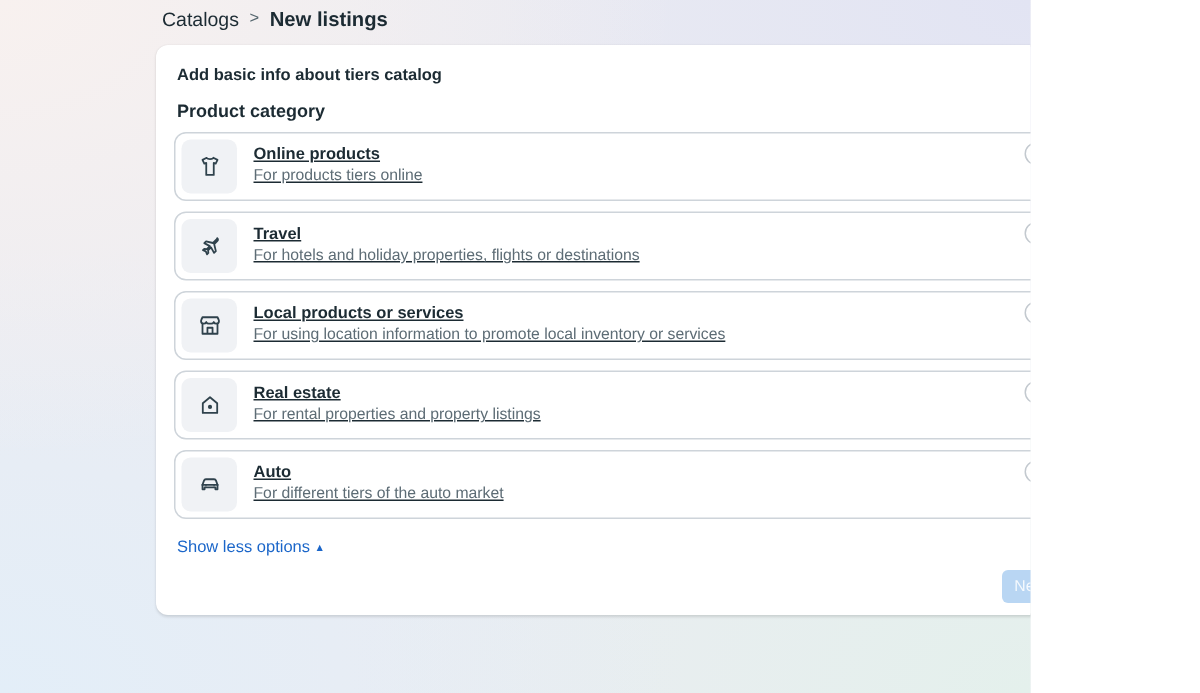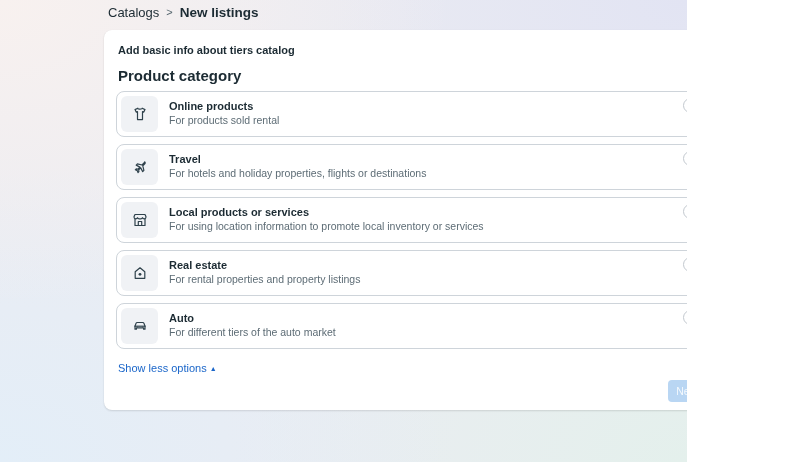--- a/index.html
+++ b/index.html
@@ -22,26 +22,26 @@
   .breadcrumb .sep { color:#56676f; font-size:11px; line-height:13px; }
   .breadcrumb .current { font-weight:bold; font-size:13.5px; }
 
   .card {
     position:absolute; left:104px; top:30px; width:614px; height:380px;
     background:#ffffff; border-radius:8px;
     box-shadow:0 1px 2px rgba(0,0,0,0.12), 0 0 1px rgba(0,0,0,0.06);
     padding:12px;
   }
   .heading { font-size:11px; font-weight:bold; margin:2px 0 0 2px; }
-  .section-label { font-size:15px; font-weight:bold; margin:11px 0 7px 2px; }
+  .section-label { font-size:12px; font-weight:bold; margin:11px 0 7px 2px; }
 
   .option {
     display:flex; align-items:flex-start;
     border:1px solid #ced4da; border-radius:8px;
-    height:46px; margin-bottom:7px; padding:4px; cursor:pointer; background:#fff;
+    height:46px; margin-bottom:7px; padding:4px; cursor:pointer; background:#fff;text-decoration:underline;
   }
   .tile {
     width:37px; height:36px; background:#f0f2f5; border-radius:6px;
     display:flex; align-items:center; justify-content:center; flex:none;
   }
   .tile svg { display:block; }
   .opt-text { margin:3px 0 0 11px; flex:1; min-width:0; }
   .opt-title { font-size:11px; font-weight:bold; line-height:14px; }
   .opt-desc { font-size:10.5px; color:#5d6c75; line-height:13px; margin-top:1px; }
   .radio {
@@ -79,21 +79,21 @@
 
     
     <div class="option">
       <div class="tile">
         <svg width="16" height="16" viewBox="0 0 16 16" fill="none" stroke="#2f424c" stroke-width="1.2" stroke-linejoin="round">
           <path d="M5.8 2.2 L3 3.6 L4.2 6.1 L5.5 5.6 V13.6 H10.5 V5.6 L11.8 6.1 L13 3.6 L10.2 2.2 C10.2 3.3 5.8 3.3 5.8 2.2 Z"></path>
         </svg>
       </div>
       <div class="opt-text">
         <div class="opt-title">Online products</div>
-        <div class="opt-desc">For products sold rental</div>
+        <div class="opt-desc">For products tiers online</div>
       </div>
       <div class="radio" role="radio" aria-checked="false"></div>
     </div>
 
     
     <div class="option">
       <div class="tile">
         <svg width="16" height="16" viewBox="0 0 16 16" fill="none" stroke="#2f424c" stroke-width="1.2" stroke-linejoin="round">
           <path d="M12.6 3.4 C13.3 4.1 13.2 4.8 12.6 5.4 L10.6 7.4 L11.7 12 L10.5 13.2 L8.5 9.5 L6.5 11.5 L6.7 13.2 L5.8 14.1 L5 12.2 L3.1 11.4 L4 10.5 L5.7 10.7 L7.7 8.7 L4 6.7 L5.2 5.5 L9.8 6.6 L11.8 4.6 C12.4 4 12.6 3.4 12.6 3.4 Z" transform="translate(0.2,-0.6)"></path>
         </svg>

